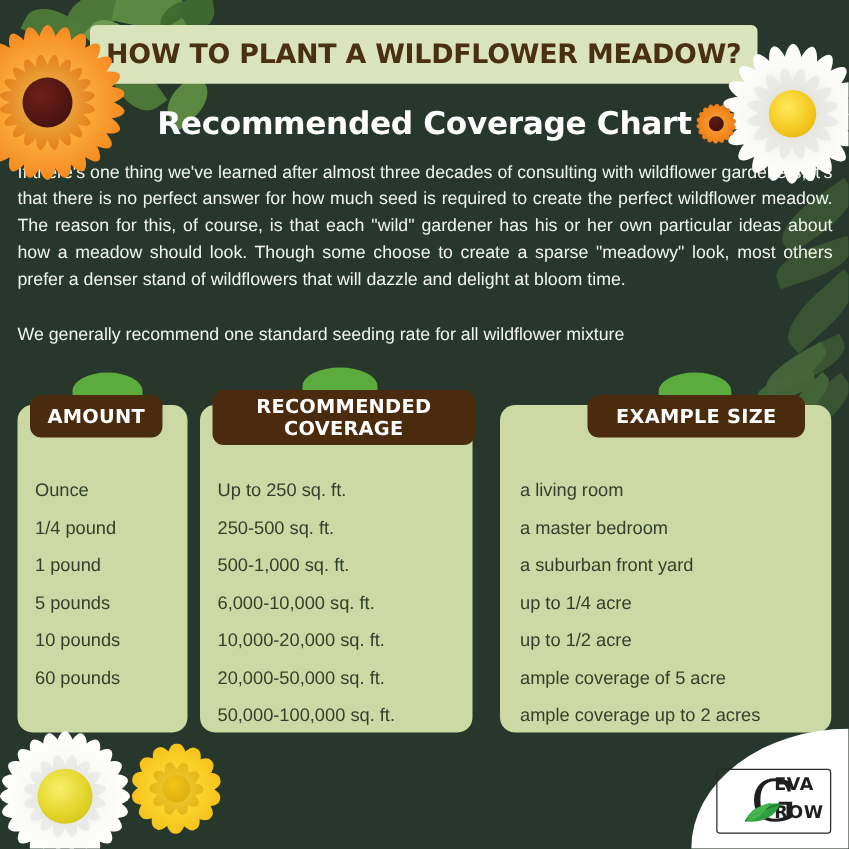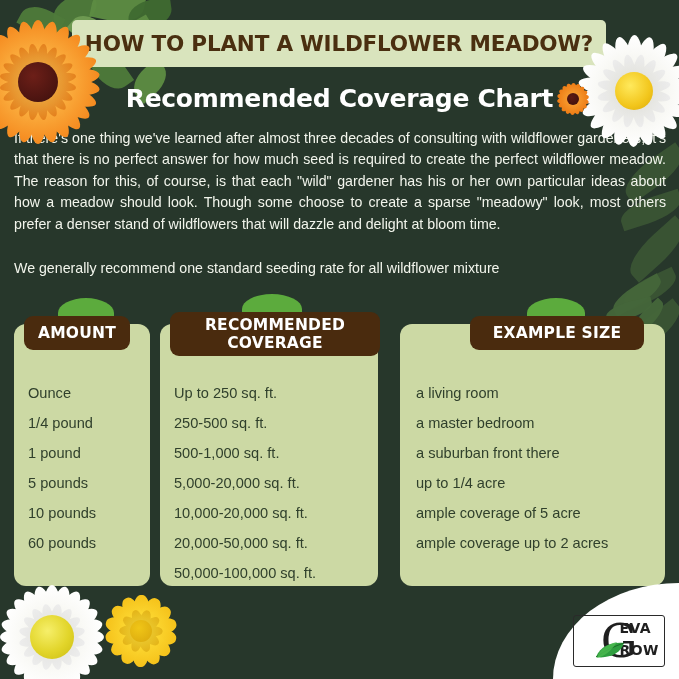--- a/index.html
+++ b/index.html
@@ -911,33 +911,34 @@
         <div class="cell">10 pounds</div>
         <div class="cell">60 pounds</div>
       </div>
     </div>
 
     <div class="col" id="col-1">
       <div class="cells">
         <div class="cell">Up to 250 sq. ft.</div>
         <div class="cell">250-500 sq. ft.</div>
         <div class="cell">500-1,000 sq. ft.</div>
-        <div class="cell">5,000-20,000 sq. ft.</div>
+        <div class="cell">6,000-10,000 sq. ft.</div>
         <div class="cell">10,000-20,000 sq. ft.</div>
         <div class="cell">20,000-50,000 sq. ft.</div>
         <div class="cell">50,000-100,000 sq. ft.</div>
       </div>
     </div>
 
     <div class="col" id="col-2">
       <div class="cells">
         <div class="cell">a living room</div>
         <div class="cell">a master bedroom</div>
-        <div class="cell">a suburban front there</div>
+        <div class="cell">a suburban front yard</div>
         <div class="cell">up to 1/4 acre</div>
+        <div class="cell">up to 1/2 acre</div>
         <div class="cell">ample coverage of 5 acre</div>
         <div class="cell">ample coverage up to 2 acres</div>
       </div>
     </div>
 
     <div class="col-head" id="head-0">
       <span class="head-label">AMOUNT</span>
     </div>
     <div class="col-head" id="head-2">
       <span class="head-label">EXAMPLE SIZE</span>

